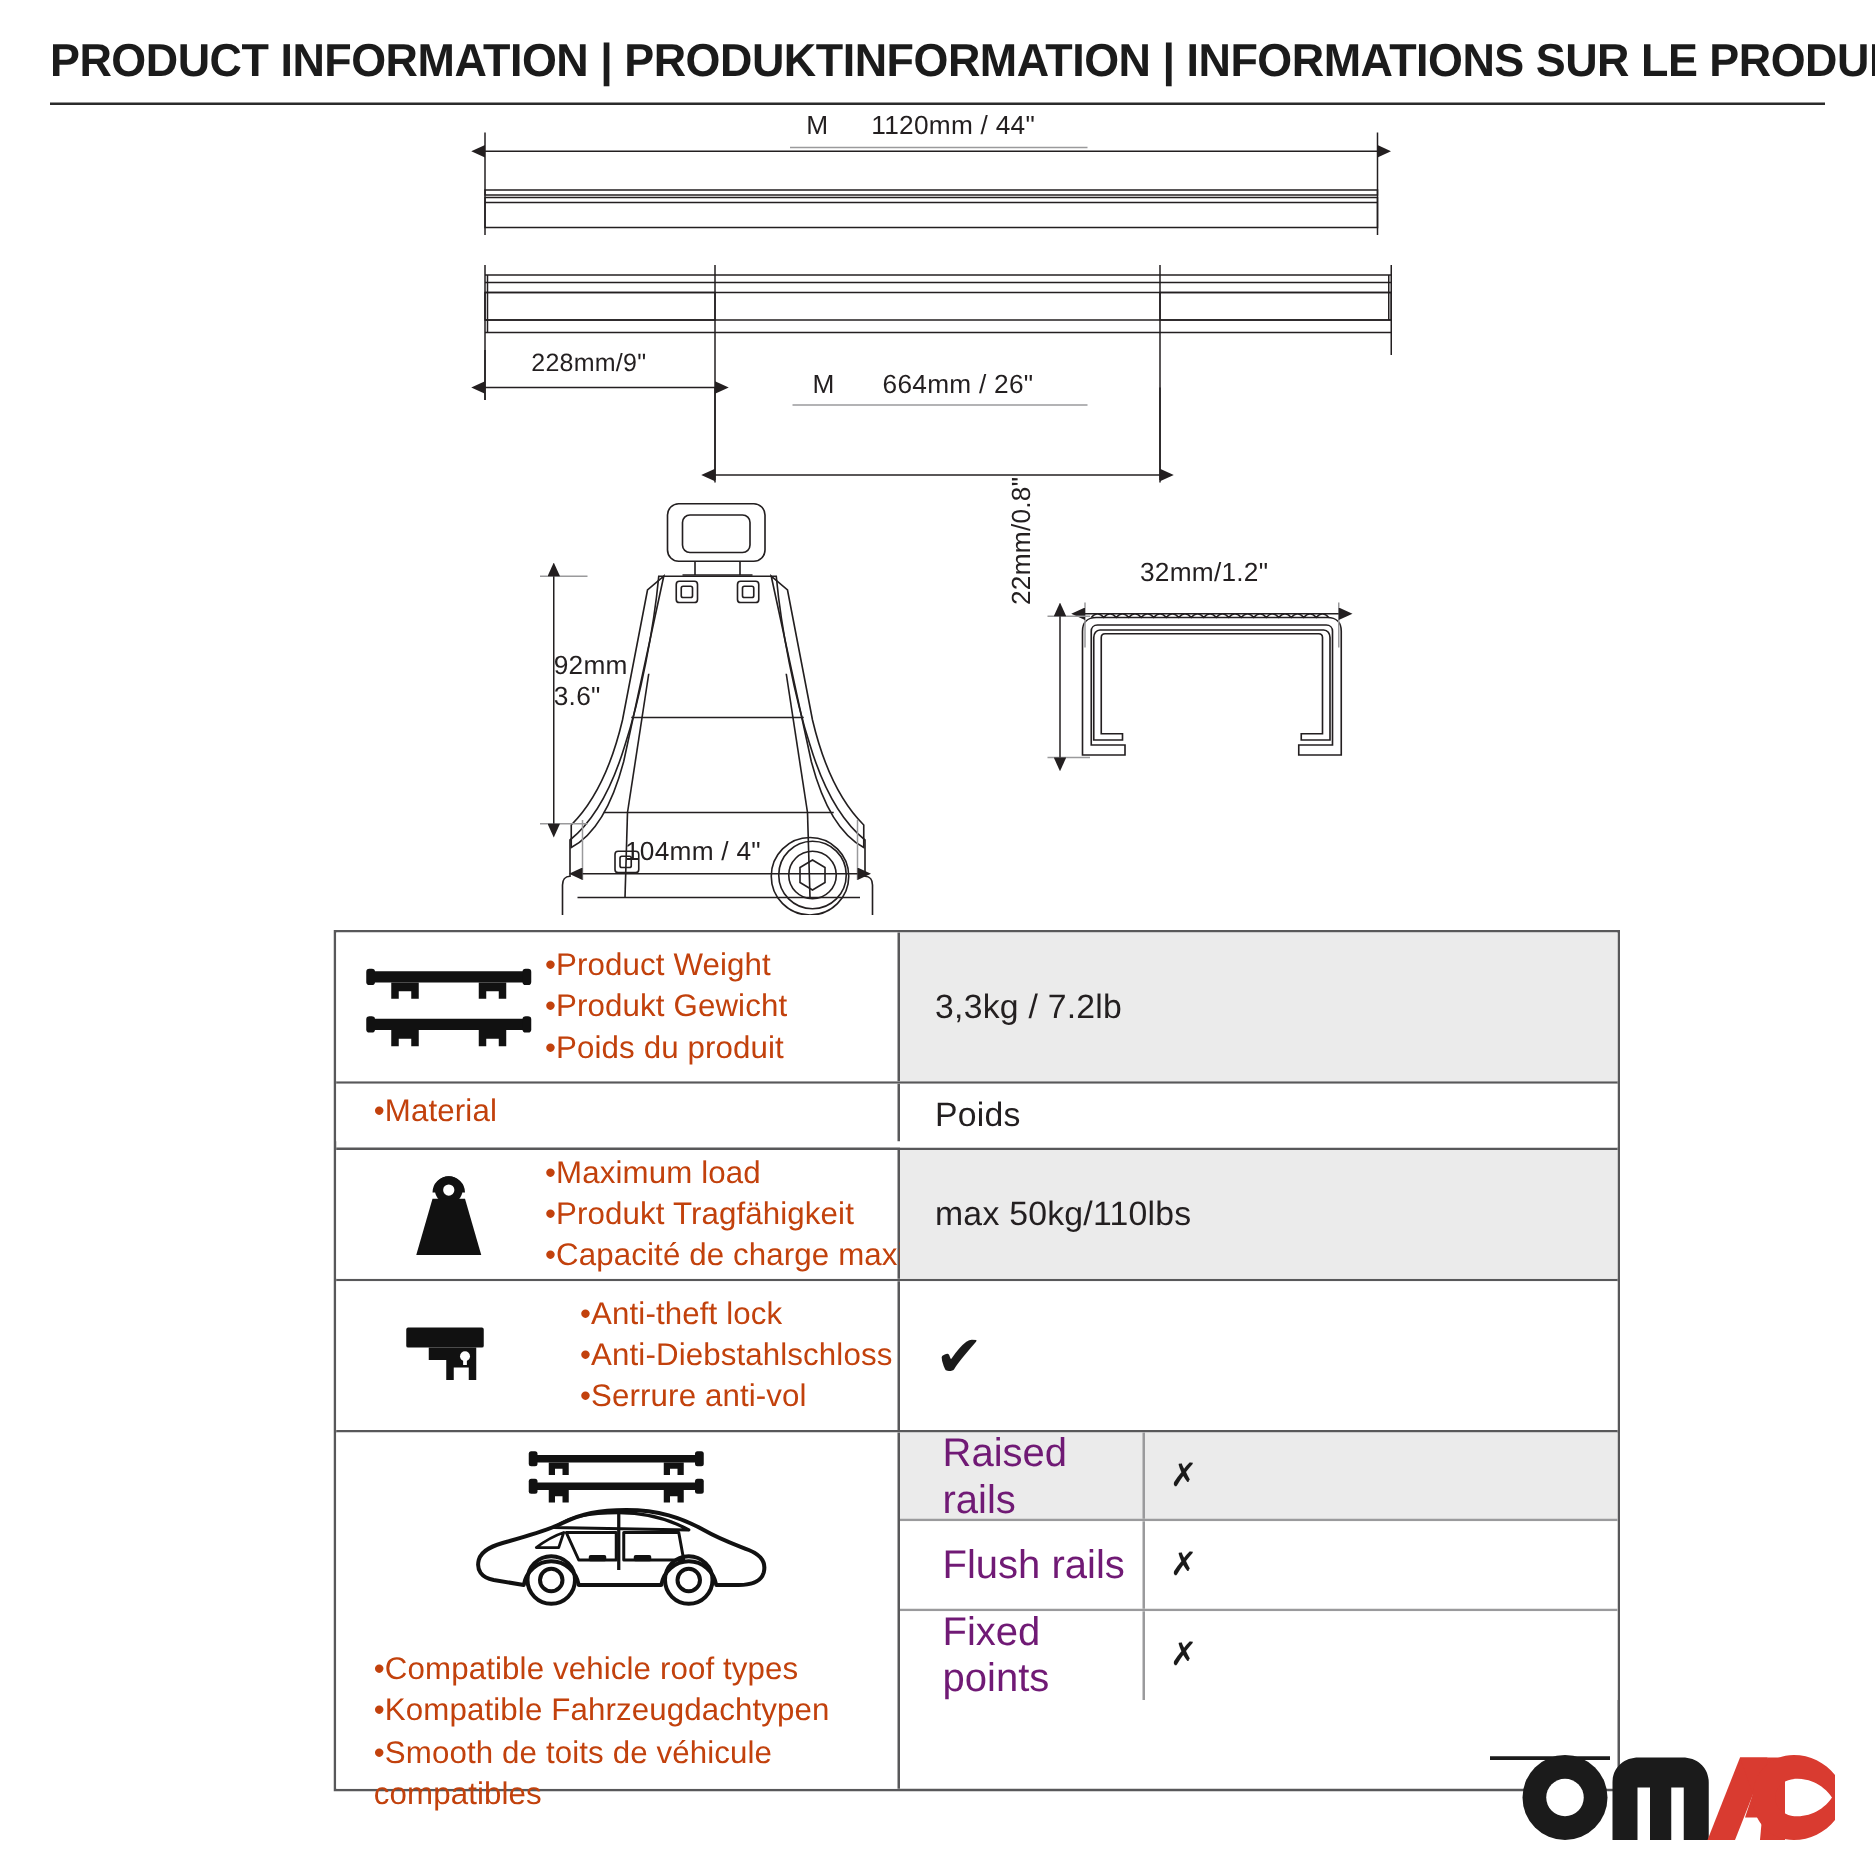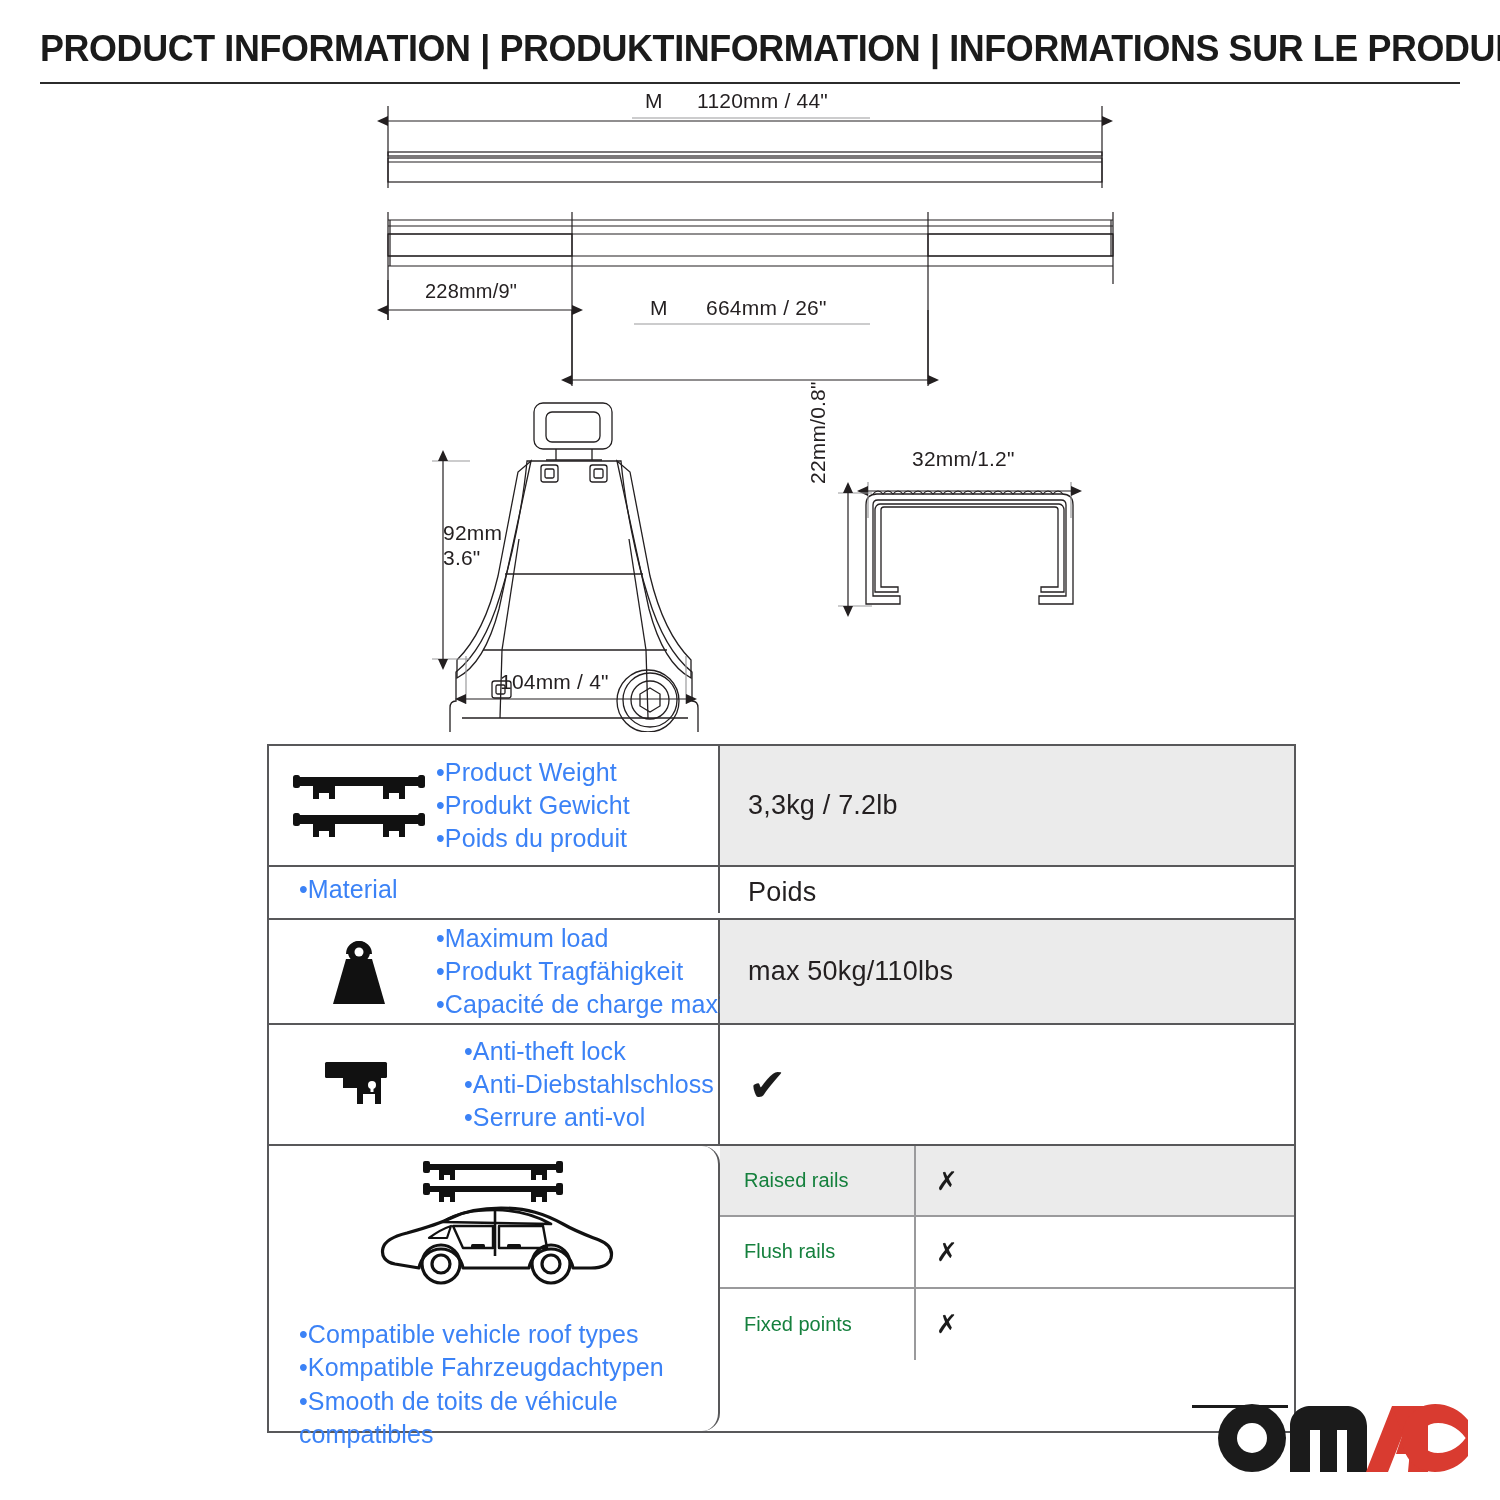--- a/index.html
+++ b/index.html
@@ -94,33 +94,33 @@
   .icon-box {
     width: 155px;
     min-width: 155px;
     display: flex;
     align-items: center;
     justify-content: center;
   }
   .label-lines {
     font-size: 25px;
     line-height: 1.33;
-    color: #3b82f6;
+    color: #c2410c;
     letter-spacing: 0.1px;
     white-space: nowrap;
   }
   .label-lines.wrapping { white-space: normal; }
 
   .row-weight  .scell-label { height: 119px; }
   .row-material .scell-label { height: 46px; }
   .row-material .label-lines { padding-left: 18px; }
   .row-maxload .scell-label { height: 103px; }
   .row-lock    .scell-label { height: 119px; }
   .row-lock    .label-lines { padding-left: 28px; }
-  .row-roof    .scell-label { height: 285px; align-items: flex-start; padding-top: 0; border-radius: 18px; }
+  .row-roof    .scell-label { height: 285px; align-items: flex-start; padding-top: 0; }
 
   .roof-label-inner {
     display: flex;
     flex-direction: column;
     align-items: center;
     width: 100%;
     padding-top: 6px;
   }
   .roof-label-inner .label-lines {
     align-self: flex-start;
@@ -146,23 +146,23 @@
     display: flex;
     height: 71.25px;
     box-sizing: border-box;
     border-bottom: 2px solid #9a9a9c;
   }
   .roof-sub-row:last-child { border-bottom: none; }
   .roof-name {
     width: 196px;
     box-sizing: border-box;
     display: flex; align-items: center;
-    padding-left: 24px;
-    font-size: 20px;
-    color: #15803d;
+    padding-left: 34px;
+    font-size: 32px;
+    color: #701a75;
     border-right: 2px solid #9a9a9c;
   }
   .roof-val {
     flex: 1;
     box-sizing: border-box;
     display: flex; align-items: center;
     padding-left: 20px;
     font-size: 26px;
     font-family: "DejaVu Sans", sans-serif;
     color: #1b1b1b;

